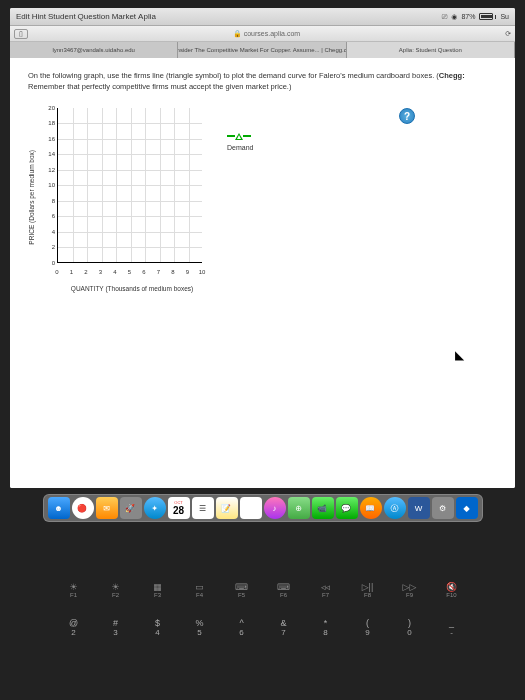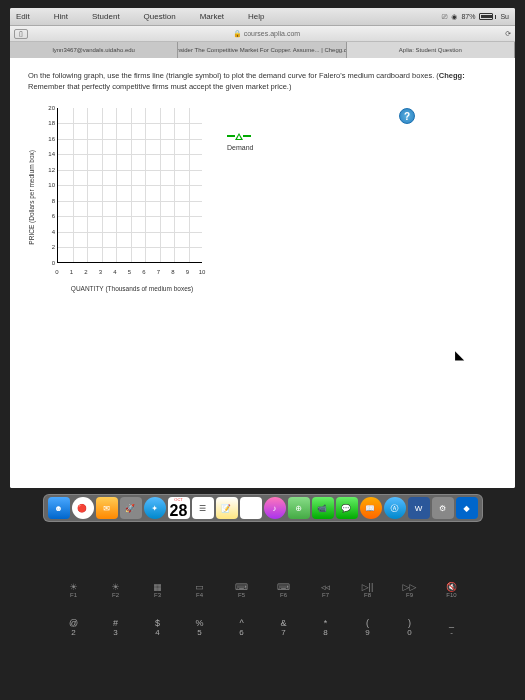--- a/index.html
+++ b/index.html
@@ -1,20 +1,20 @@
 <!DOCTYPE html>
 <html><head>
   <meta charset="utf-8">
   <style>
     * { margin: 0; padding: 0; box-sizing: border-box; }
     body { width: 525px; height: 700px; background: #1a1a1a; font-family: -apple-system, Helvetica, Arial, sans-serif; overflow: hidden; position: relative; }
     .laptop-frame { background: #222; height: 100%; padding: 8px 10px 0 10px; }
     .screen { background: #fff; height: 480px; border-radius: 2px; overflow: hidden; display: flex; flex-direction: column; }
     .menubar { background: linear-gradient(#e8e8e8,#d0d0d0); height: 18px; display: flex; align-items: center; padding: 0 6px; font-size: 8px; color: #333; border-bottom: 1px solid #aaa; }
-    .menubar-left { display: flex; gap: 24px; }
+    .menubar-left { display: flex; gap: 2px; }
     .menubar-right { margin-left: auto; display: flex; gap: 4px; align-items: center; font-size: 7px; }
     .toolbar { background: linear-gradient(#f0f0f0,#dcdcdc); height: 16px; display: flex; align-items: center; padding: 0 4px; font-size: 7px; color: #555; border-bottom: 1px solid #bbb; }
     .sidebar-btn { width: 14px; height: 10px; border: 1px solid #999; border-radius: 2px; margin-right: 6px; display: flex; align-items: center; justify-content: center; }
     .address { flex: 1; text-align: center; font-size: 7px; color: #666; }
     .tabbar { display: flex; height: 16px; background: #b8b8b8; font-size: 6px; }
     .tab { flex: 1; display: flex; align-items: center; justify-content: center; padding: 0 4px; color: #444; border-right: 1px solid #999; background: #c8c8c8; overflow: hidden; white-space: nowrap; }
     .tab.active { background: #d8d8d8; }
     .content { flex: 1; background: #fff; padding: 12px 18px; position: relative; }
     .instruction { font-size: 7.5px; color: #333; line-height: 1.5; margin-bottom: 8px; }
     .instruction .hint { font-weight: bold; }
@@ -58,21 +58,21 @@
 
 <div class="laptop-frame">
   <div class="screen">
     <div class="menubar">
       <div class="menubar-left">
         <span>Edit</span>
         <span>Hint</span>
         <span>Student</span>
         <span>Question</span>
         <span>Market</span>
-        <span>Help</span>
+        <span>Aplia</span>
       </div>
       <div class="menubar-right">
         <span>⎚</span>
         <span>◉</span>
         <span>87%</span>
         <span class="battery">
             <span class="batt-body">
               <span class="batt-fill"></span>
             </span>
             <span class="batt-tip"></span>
@@ -169,21 +169,21 @@
   </div>
   <div class="dock-area">
     <div class="dock">
       <div class="dock-icon" style="background:linear-gradient(#4aa8ff,#0066cc)">☻</div>
       <div class="dock-icon" style="background:#fff;border-radius:50%">🔴</div>
       <div class="dock-icon" style="background:linear-gradient(#fc5,#f80)">✉</div>
       <div class="dock-icon" style="background:#888">🚀</div>
       <div class="dock-icon" style="background:linear-gradient(#5bf,#08c);border-radius:50%">✦</div>
       <div class="dock-icon" style="background:#fff;color:#000;flex-direction:column;font-size:5px">
           <span style="color:#e33;font-size:4px">OCT</span>
-          <span style="font-size:16px;font-weight:bold">28</span>
+          <span style="font-size:10px;font-weight:bold">28</span>
         </div>
       <div class="dock-icon" style="background:#fff;color:#333">☰</div>
       <div class="dock-icon" style="background:linear-gradient(#fff,#ffe680)">📝</div>
       <div class="dock-icon" style="background:#fff">✿</div>
       <div class="dock-icon" style="background:linear-gradient(#f7b,#a3e);border-radius:50%">♪</div>
       <div class="dock-icon" style="background:linear-gradient(#8d8,#4a4)">⊕</div>
       <div class="dock-icon" style="background:linear-gradient(#6e6,#0a0)">📹</div>
       <div class="dock-icon" style="background:linear-gradient(#6e6,#0a0)">💬</div>
       <div class="dock-icon" style="background:linear-gradient(#fa0,#f60);border-radius:50%">📖</div>
       <div class="dock-icon" style="background:linear-gradient(#5bf,#08c);border-radius:50%">Ⓐ</div>

